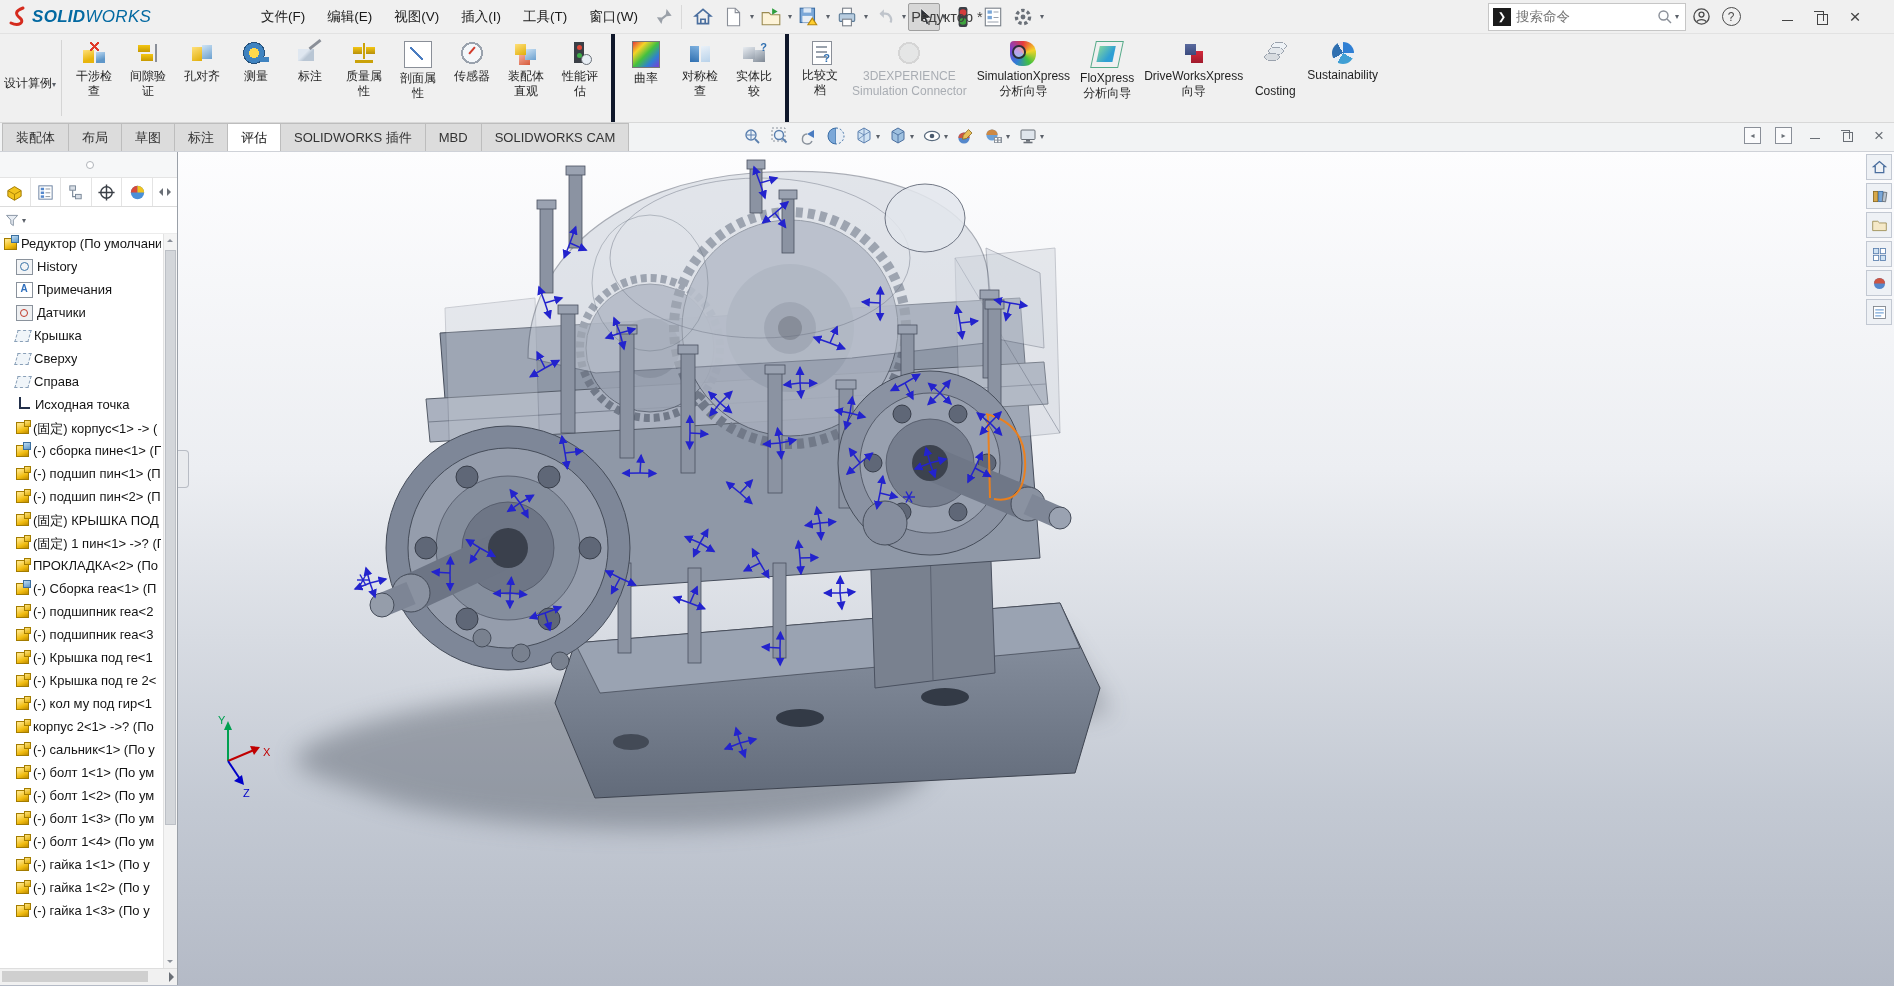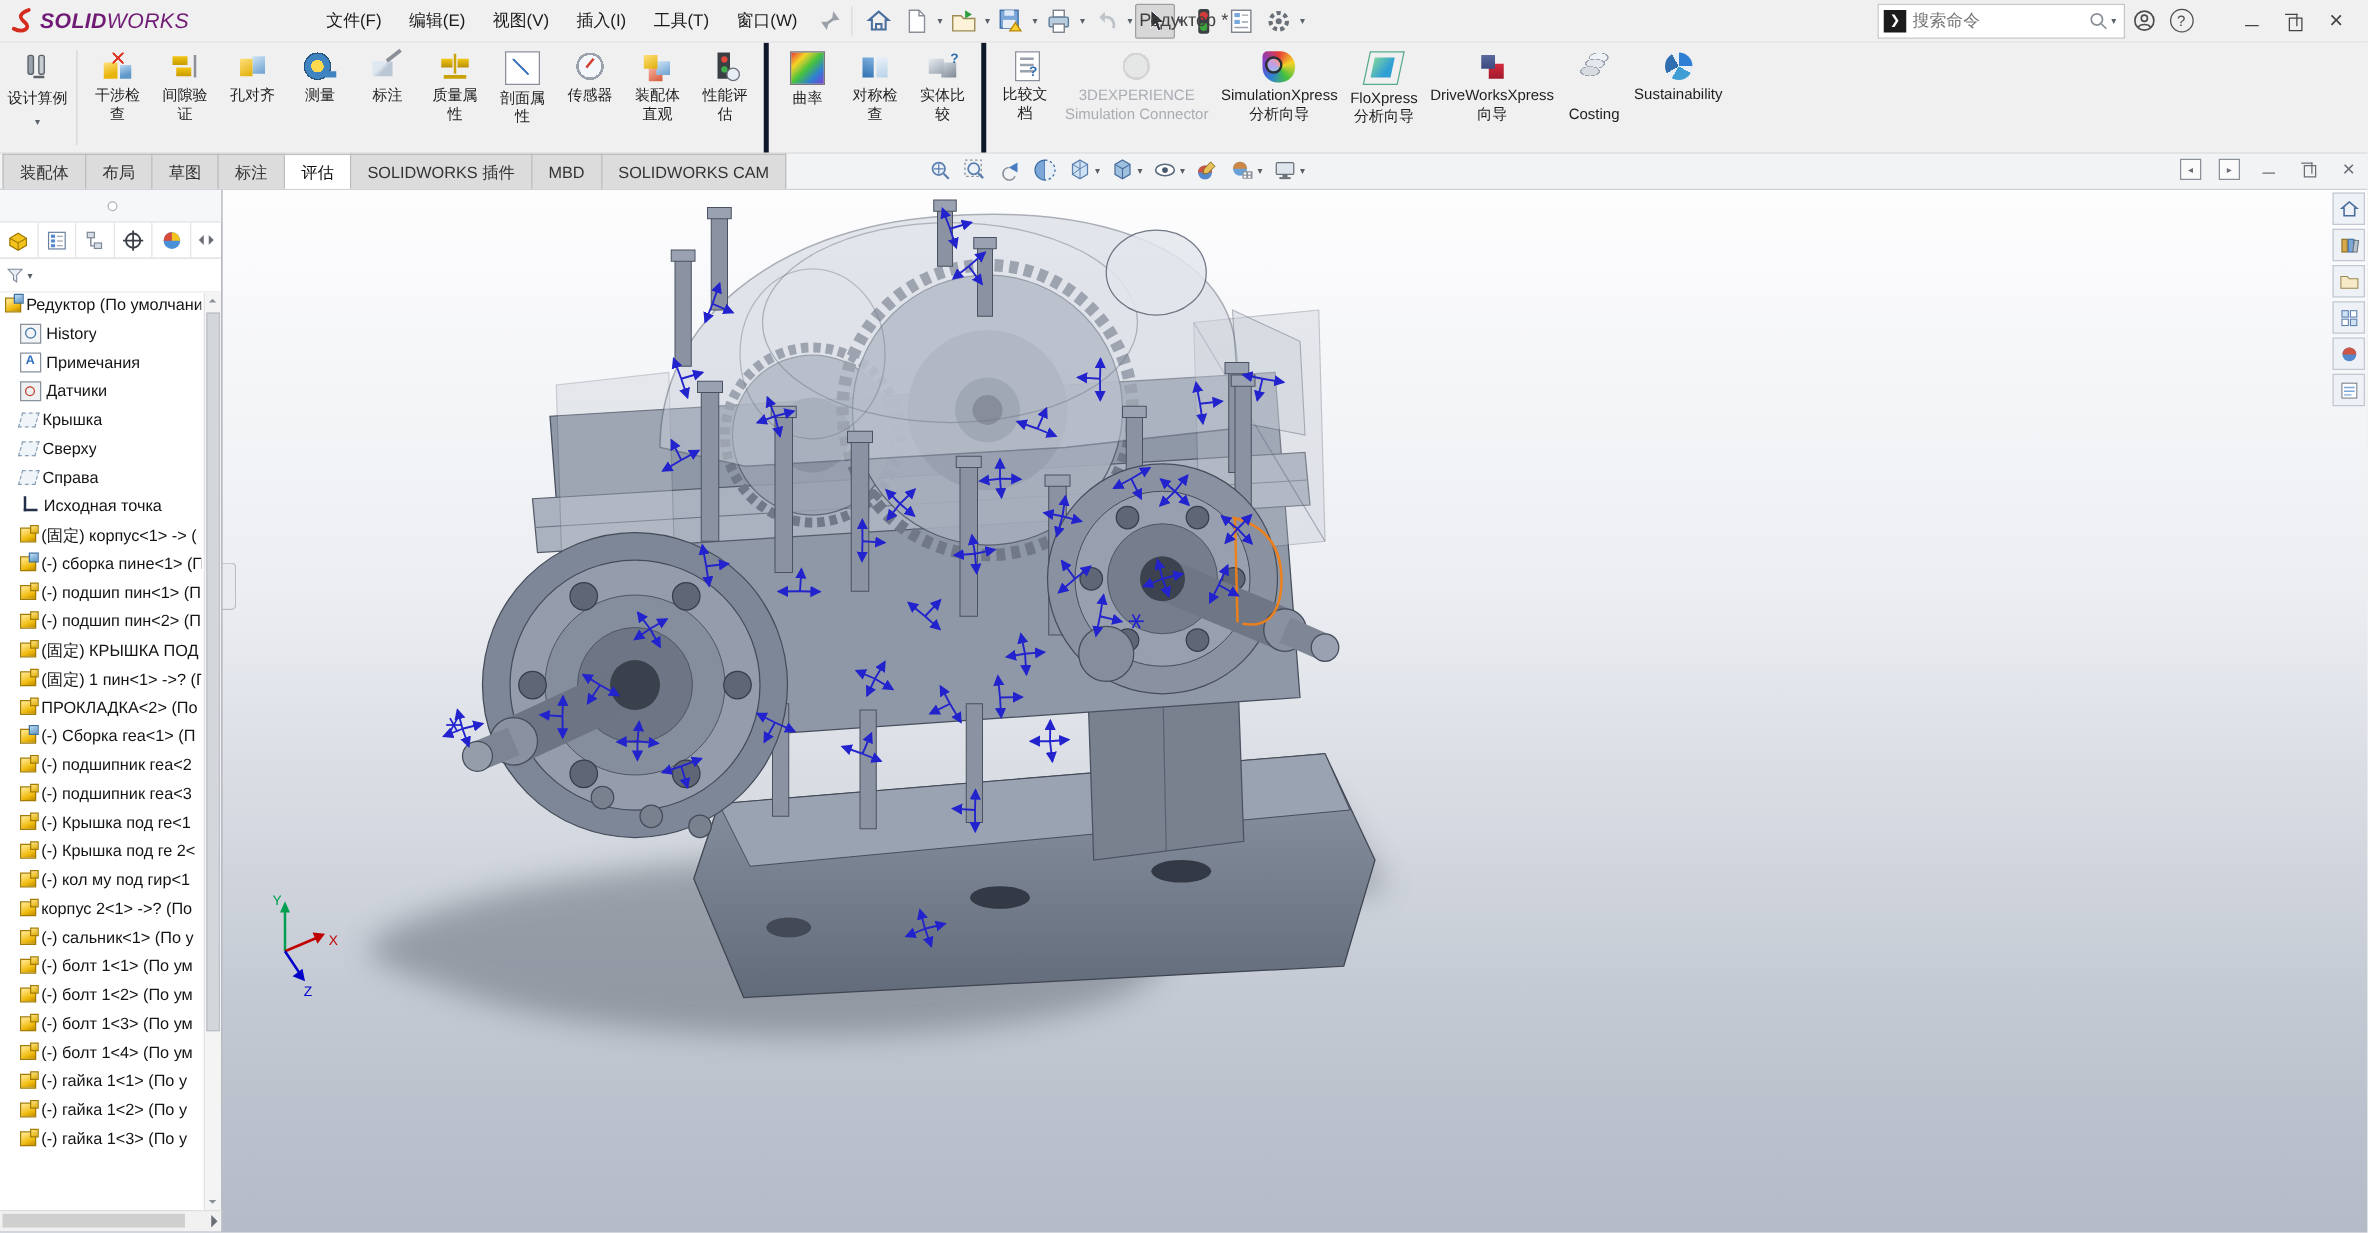--- a/index.html
+++ b/index.html
@@ -4,55 +4,55 @@
 <style>
   html,body{margin:0;padding:0;}
   body{width:1894px;height:986px;overflow:hidden;font-family:"Liberation Sans","DejaVu Sans",sans-serif;
        -webkit-font-smoothing:antialiased;background:#f0f0f0;}
   .app{position:relative;width:1894px;height:986px;}
 
   
   .menubar{position:relative;height:33px;background:#f0f0f0;display:flex;align-items:center;border-bottom:1px solid #e2e2e2;}
   .logo{display:flex;align-items:center;margin-left:6px;width:230px;flex:0 0 auto;}
   .logo .mark{width:26px;height:24px;}
-  .logo .lt{font-size:17px;font-style:italic;color:#701a75;letter-spacing:.3px;}
+  .logo .lt{font-size:17px;font-style:italic;color:#0369a1;letter-spacing:.3px;}
   .logo .lt b{font-weight:700;}
   .menus{display:flex;align-items:center;margin-left:14px;}
   .menu-item{font-size:13.5px;color:#1a1a1a;padding:0 11px;height:33px;display:flex;align-items:center;cursor:default;}
   .pin{width:24px;height:24px;margin-left:2px;display:flex;align-items:center;justify-content:center;}
   .vsep{width:1px;height:24px;background:#d9d9d9;margin:0 6px;}
   .qbar{display:flex;align-items:center;}
   .qbtn{height:26px;display:flex;align-items:center;justify-content:center;padding:0 4px;border-radius:2px;}
   .qbtn svg{width:22px;height:22px;}
   .qcaret{font-size:8px;color:#5a6068;padding:0 2px;}
   .qbtn.pressed{background:#d7d7d7;border:1px solid #9f9f9f;}
   .doc-title{position:absolute;left:50%;top:0;transform:translateX(-50%);height:33px;display:flex;align-items:center;
              font-size:14.5px;color:#3f3f3f;white-space:nowrap;}
-  .tright{position:absolute;right:0;top:0;height:33px;display:flex;align-items:center;}
+  .tright{position:absolute;right:14px;top:0;height:33px;display:flex;align-items:center;}
   .searchbox{width:188px;height:26px;background:#fff;border:1px solid #c6c6c6;display:flex;align-items:center;padding:0 4px;}
   .sw-badge{width:18px;height:18px;background:#1b1b1b;color:#fff;display:flex;align-items:center;justify-content:center;
             font-size:11px;flex:0 0 auto;}
   .sw-badge::after{content:"❯";font-size:10px;}
   .searchbox input{border:none;outline:none;flex:1;min-width:0;font-size:13.5px;color:#333;padding:0 5px;background:transparent;}
   .mag{width:16px;height:16px;flex:0 0 auto;}
   .tr-ico{width:30px;height:26px;display:flex;align-items:center;justify-content:center;}
   .help-circ{width:17px;height:17px;border:1.4px solid #4c4c4c;border-radius:50%;display:flex;align-items:center;justify-content:center;
              font-size:12px;color:#4c4c4c;}
   .help-circ::after{content:"?";}
   .winctl{display:flex;align-items:center;margin:0 8px 0 24px;}
   .wbtn{width:34px;height:26px;display:flex;align-items:center;justify-content:center;color:#444;}
   .wmin::after{content:"";width:11px;height:1.6px;background:#444;display:block;margin-top:8px;}
   .wrest{position:relative;}
   .wrest i{position:absolute;width:9px;height:9px;border:1.3px solid #444;left:13px;top:10px;background:#f0f0f0;}
   .wrest i+i{left:10px;top:7px;background:transparent;border-bottom:none;border-left:none;}
   .wclose::after{content:"×";font-size:19px;line-height:1;}
 
   
   .ribbon{height:88px;background:#f0f0f0;display:flex;align-items:stretch;border-bottom:1px solid #d8d8d8;padding-left:4px;}
-  .dstudy{width:52px;display:flex;flex-direction:column;align-items:center;padding-top:7px;flex:0 0 auto;}
+  .dstudy{width:52px;display:flex;flex-direction:row;align-items:center;padding-top:7px;flex:0 0 auto;}
   .dstudy svg{width:26px;height:26px;}
   .dstudy .dlabel{font-size:12px;color:#1f1f1f;margin-top:3px;white-space:nowrap;}
   .dstudy .dcaret{font-size:8px;color:#5a6068;margin-top:6px;}
   .rsep{width:1px;background:#d5d5d5;margin:6px 5px;}
   .rbtns{display:flex;align-items:stretch;}
   .rbtn{display:flex;flex-direction:column;align-items:center;padding:7px 5px 0;min-width:44px;}
   .rbtn.sep-after{border-right:4px solid #0f172a;margin-right:4px;padding-right:9px;}
   .ricon{width:26px;height:25px;position:relative;flex:0 0 auto;}
   .rlabel{font-size:12px;line-height:15px;color:#1f1f1f;text-align:center;white-space:nowrap;margin-top:3px;}
   .rlabel .l2{display:block;min-height:15px;}

